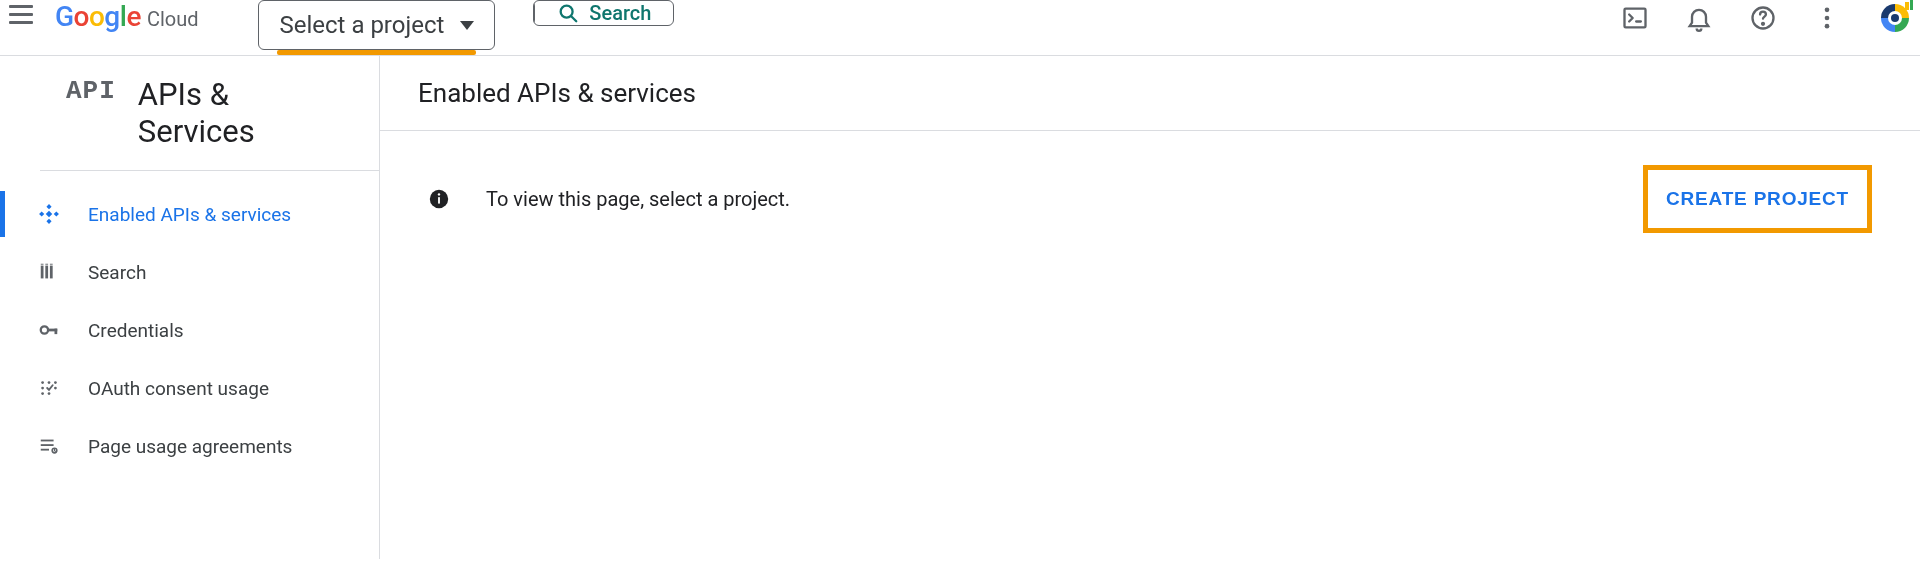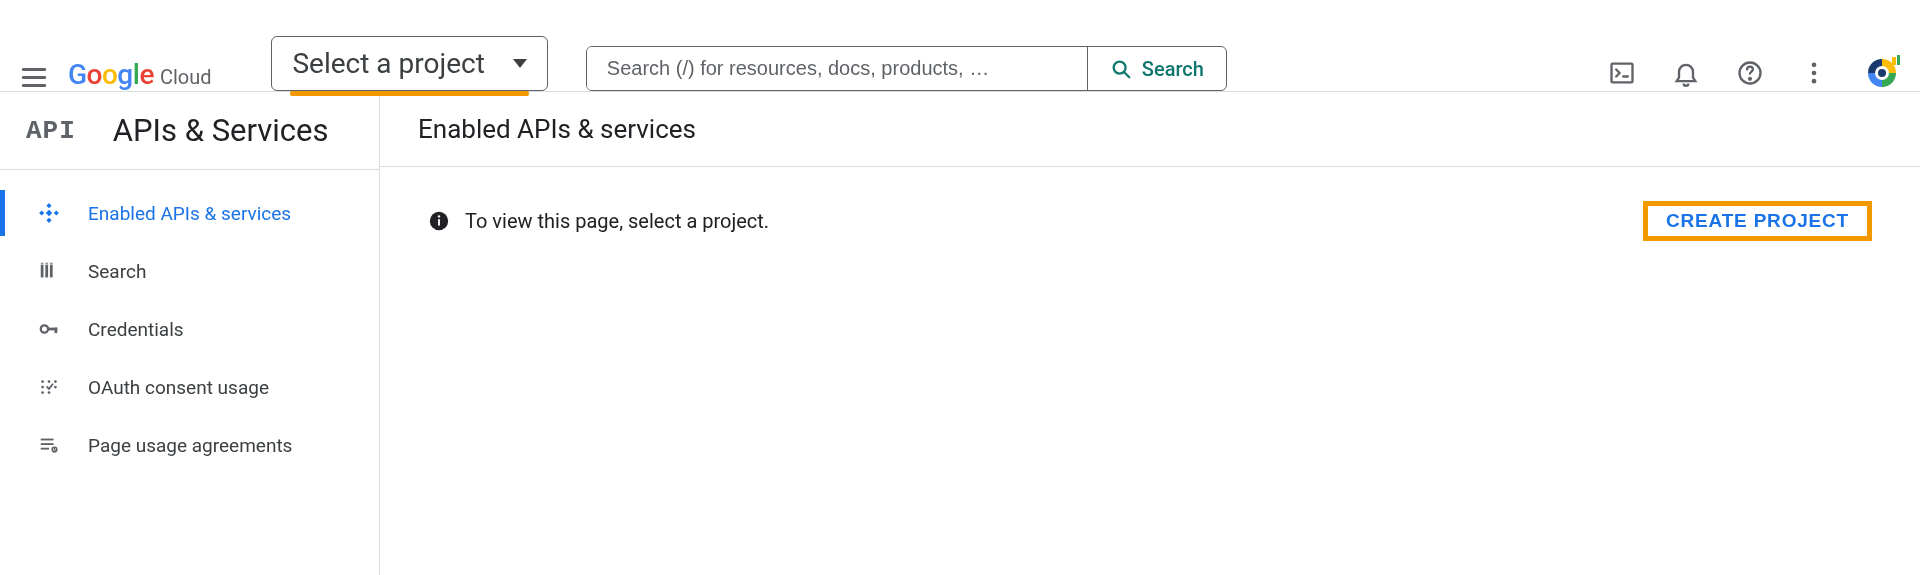--- a/index.html
+++ b/index.html
@@ -1,75 +1,75 @@
 <!DOCTYPE html>
 <html><head>
 <meta charset="utf-8">
 <style>
 * { margin: 0; padding: 0; box-sizing: border-box; }
 body { font-family: 'Google Sans', Roboto, Arial, sans-serif; background: #fff; color: #202124; width: 1920px; height: 575px; overflow: hidden; }
 
 
-.header { height: 92px; display: flex; align-items: flex-end; padding: 0 20px; border-bottom: 1px solid #dadce0; gap: 20px; }
+.header { height: 56px; display: flex; align-items: flex-start; padding: 0 7px; border-bottom: 1px solid #dadce0; gap: 20px; }
 .hamburger { width: 28px; height: 28px; display: flex; flex-direction: column; justify-content: center; gap: 5px; cursor: pointer; padding: 2px; }
 .hamburger span { height: 3px; background: #5f6368; border-radius: 1px; }
 
 .logo { display: flex; align-items: baseline; gap: 6px; }
 .logo-google { font-size: 28px; font-weight: 500; letter-spacing: -0.5px; }
 .g1 { color: #4285F4; }
 .g2 { color: #EA4335; }
 .g3 { color: #FBBC05; }
 .g4 { color: #4285F4; }
 .g5 { color: #34A853; }
 .g6 { color: #EA4335; }
 .logo-cloud { font-size: 20px; color: #5f6368; font-weight: 400; }
 
 .project-selector {
-  position: relative; display: flex; align-items: center; gap: 28px;
+  position: relative; display: flex; align-items: center; gap: 16px;
   border: 1px solid #5f6368; border-radius: 6px; padding: 10px 20px;
-  font-size: 28px; color: #3c4043; cursor: pointer; margin-left: 40px;
+  font-size: 24px; color: #3c4043; cursor: pointer; margin-left: 40px;
 }
 .project-selector .tri { width: 0; height: 0; border-left: 7px solid transparent; border-right: 7px solid transparent; border-top: 9px solid #3c4043; }
 .underline-highlight { position: absolute; left: 18px; right: 18px; bottom: -6px; height: 5px; background: #f29900; border-radius: 2px; }
 
 .search-group { display: flex; align-items: stretch; border: 1px solid #5f6368; border-radius: 6px; overflow: hidden; margin-left: 18px; flex: 0 0 auto; }
 .search-input { width: 500px; padding: 10px 20px; font-size: 20px; border: none; outline: none; color: #5f6368; }
 .search-input::placeholder { color: #5f6368; }
 .search-btn { display: flex; align-items: center; gap: 10px; padding: 0 22px; border-left: 1px solid #5f6368; color: #0f766e; font-size: 20px; font-weight: 500; cursor: pointer; }
 .search-btn svg { width: 22px; height: 22px; }
 
 .header-spacer { flex: 1; }
 .header-icons { display: flex; align-items: center; gap: 36px; margin-left: 20px; }
 .header-icon { width: 28px; height: 28px; color: #5f6368; cursor: pointer; display: flex; align-items: center; justify-content: center; }
 .avatar { width: 36px; height: 36px; border-radius: 50%; position: relative; display: flex; align-items: center; justify-content: center; }
 
 
 .body { display: flex; height: calc(100% - 72px); }
 .sidebar { width: 380px; border-right: 1px solid #dadce0; display: flex; flex-direction: column; }
-.sidebar-header { display: flex; align-items: center; gap: 37px; padding: 20px 26px; border-bottom: 1px solid #dadce0; }
+.sidebar-header { display: flex; gap: 22px; padding: 20px 26px; border-bottom: 1px solid #dadce0; margin-left: 40px; }
 .api-logo { font-family: 'Courier New', monospace; font-size: 26px; font-weight: 700; color: #5f6368; letter-spacing: 1px; }
 .sidebar-title { font-size: 31px; font-weight: 400; color: #202124; }
 
 .sidebar-nav { padding-top: 14px; }
 .nav-item { display: flex; align-items: center; gap: 26px; padding: 16px 0 16px 36px; font-size: 19px; color: #3c4043; cursor: pointer; position: relative; }
 .nav-item.active { color: #1a73e8; }
 .nav-item.active::before { content: ''; position: absolute; left: 0; top: 6px; bottom: 6px; width: 5px; background: #1a73e8; }
 .nav-icon { width: 26px; height: 26px; flex: 0 0 26px; display: flex; align-items: center; justify-content: center; color: #5f6368; }
 .nav-item.active .nav-icon { color: #1a73e8; }
 
 .main { flex: 1; display: flex; flex-direction: column; }
 .main-header { padding: 22px 38px; border-bottom: 1px solid #dadce0; }
 .main-title { font-size: 26px; font-weight: 400; color: #202124; }
 
-.content-row { display: flex; align-items: center; padding: 34px 48px; gap: 15px; justify-content: center; }
+.content-row { display: flex; align-items: center; padding: 34px 48px; gap: 36px; justify-content: center; }
 .info-icon { width: 22px; height: 22px; flex: 0 0 22px; }
 .info-text { font-size: 20px; color: #202124; flex: 1; }
 .create-btn {
   border: 5px solid #f29900; color: #1a73e8; font-size: 19px; font-weight: 600;
-  letter-spacing: 0.8px; padding: 4px 18px; background: #fff; cursor: pointer;
+  letter-spacing: 0.8px; padding: 18px 18px; background: #fff; cursor: pointer;
 }
 </style>
 </head>
 <body>
 
 <div class="header">
   <div class="hamburger">
     <span></span>
       <span></span>
       <span></span>
@@ -82,21 +82,20 @@
     <span class="logo-cloud">Cloud</span>
   </div>
 
   <div class="project-selector">
     <span>Select a project</span>
     <span class="tri"></span>
     <span class="underline-highlight"></span>
   </div>
 
   <div class="search-group">
-    <input class="search-input" type="text" placeholder="Search (/) for resources, docs, products, …" style="">
     <div class="search-btn">
       <svg viewBox="0 0 24 24" fill="none" stroke="currentColor" stroke-width="2.5">
         <circle cx="10.5" cy="10.5" r="6.5"></circle>
         <line x1="21" y1="21" x2="15.5" y2="15.5" stroke-linecap="round"></line>
       </svg>
       <span>Search</span>
     </div>
   </div>
 
   <div class="header-spacer"></div>

